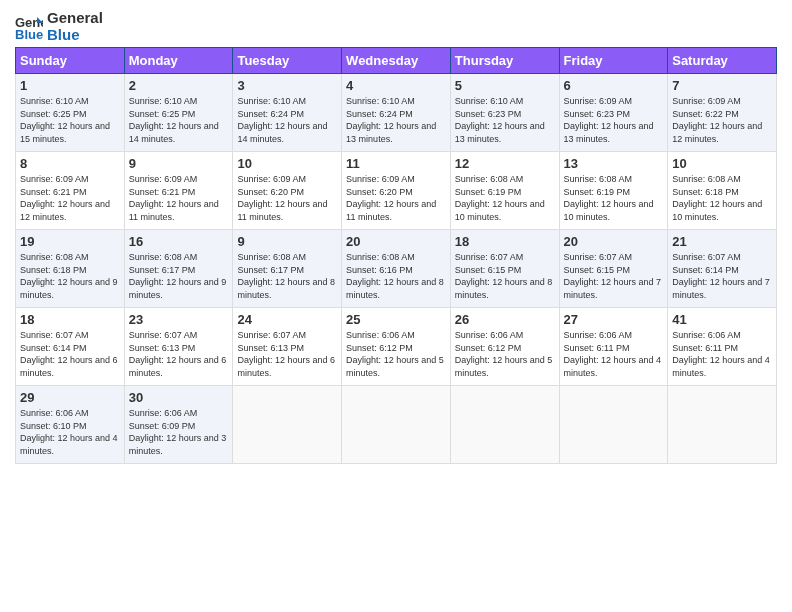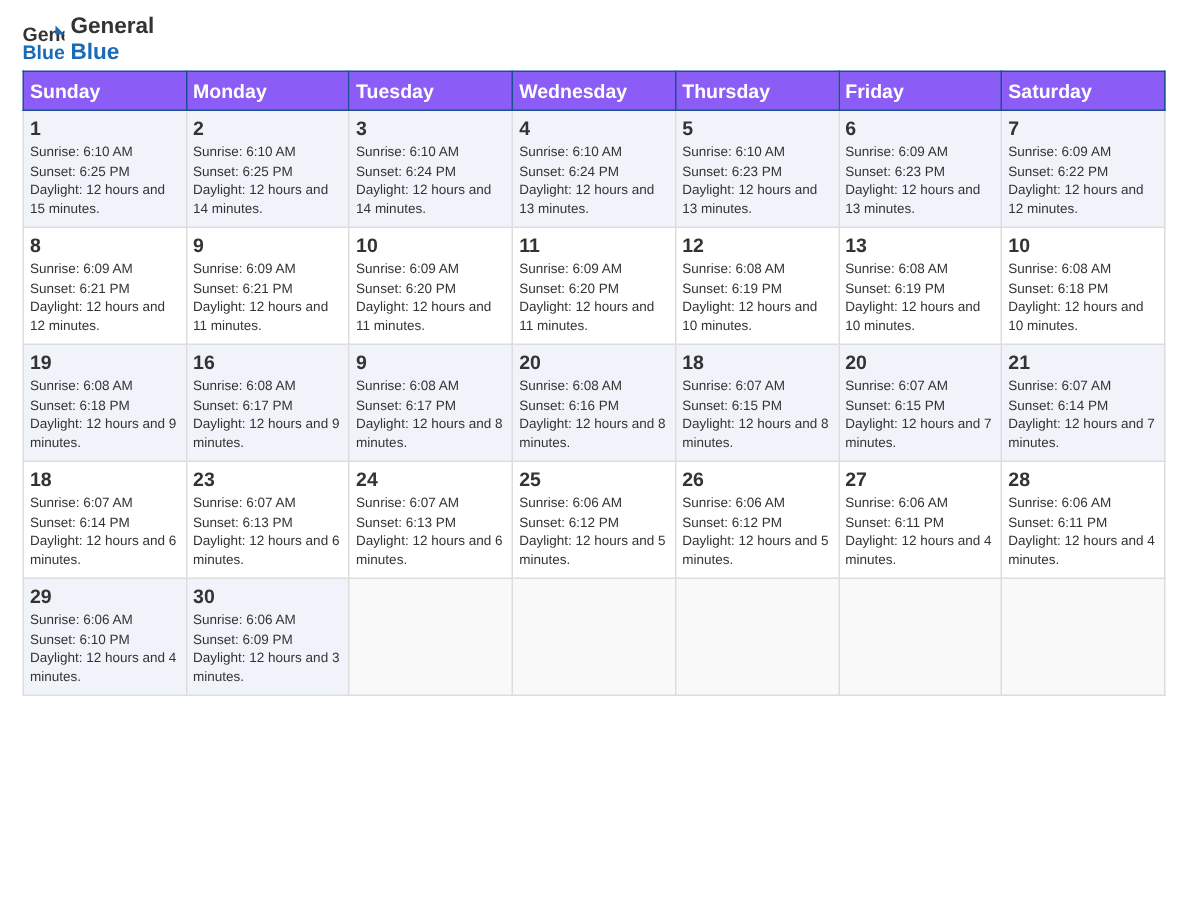--- a/index.html
+++ b/index.html
@@ -234,21 +234,21 @@
           </td>
           <td>
             <span class="day-num">26</span>
             <div class="day-info">Sunrise: 6:06 AM<br>Sunset: 6:12 PM<br>Daylight: 12 hours and 5 minutes.</div>
           </td>
           <td>
             <span class="day-num">27</span>
             <div class="day-info">Sunrise: 6:06 AM<br>Sunset: 6:11 PM<br>Daylight: 12 hours and 4 minutes.</div>
           </td>
           <td>
-            <span class="day-num">28</span>
+            <span class="day-num">41</span>
             <div class="day-info">Sunrise: 6:06 AM<br>Sunset: 6:11 PM<br>Daylight: 12 hours and 4 minutes.</div>
           </td>
         </tr>
         <tr>
           <td>
             <span class="day-num">29</span>
             <div class="day-info">Sunrise: 6:06 AM<br>Sunset: 6:10 PM<br>Daylight: 12 hours and 4 minutes.</div>
           </td>
           <td>
             <span class="day-num">30</span>

